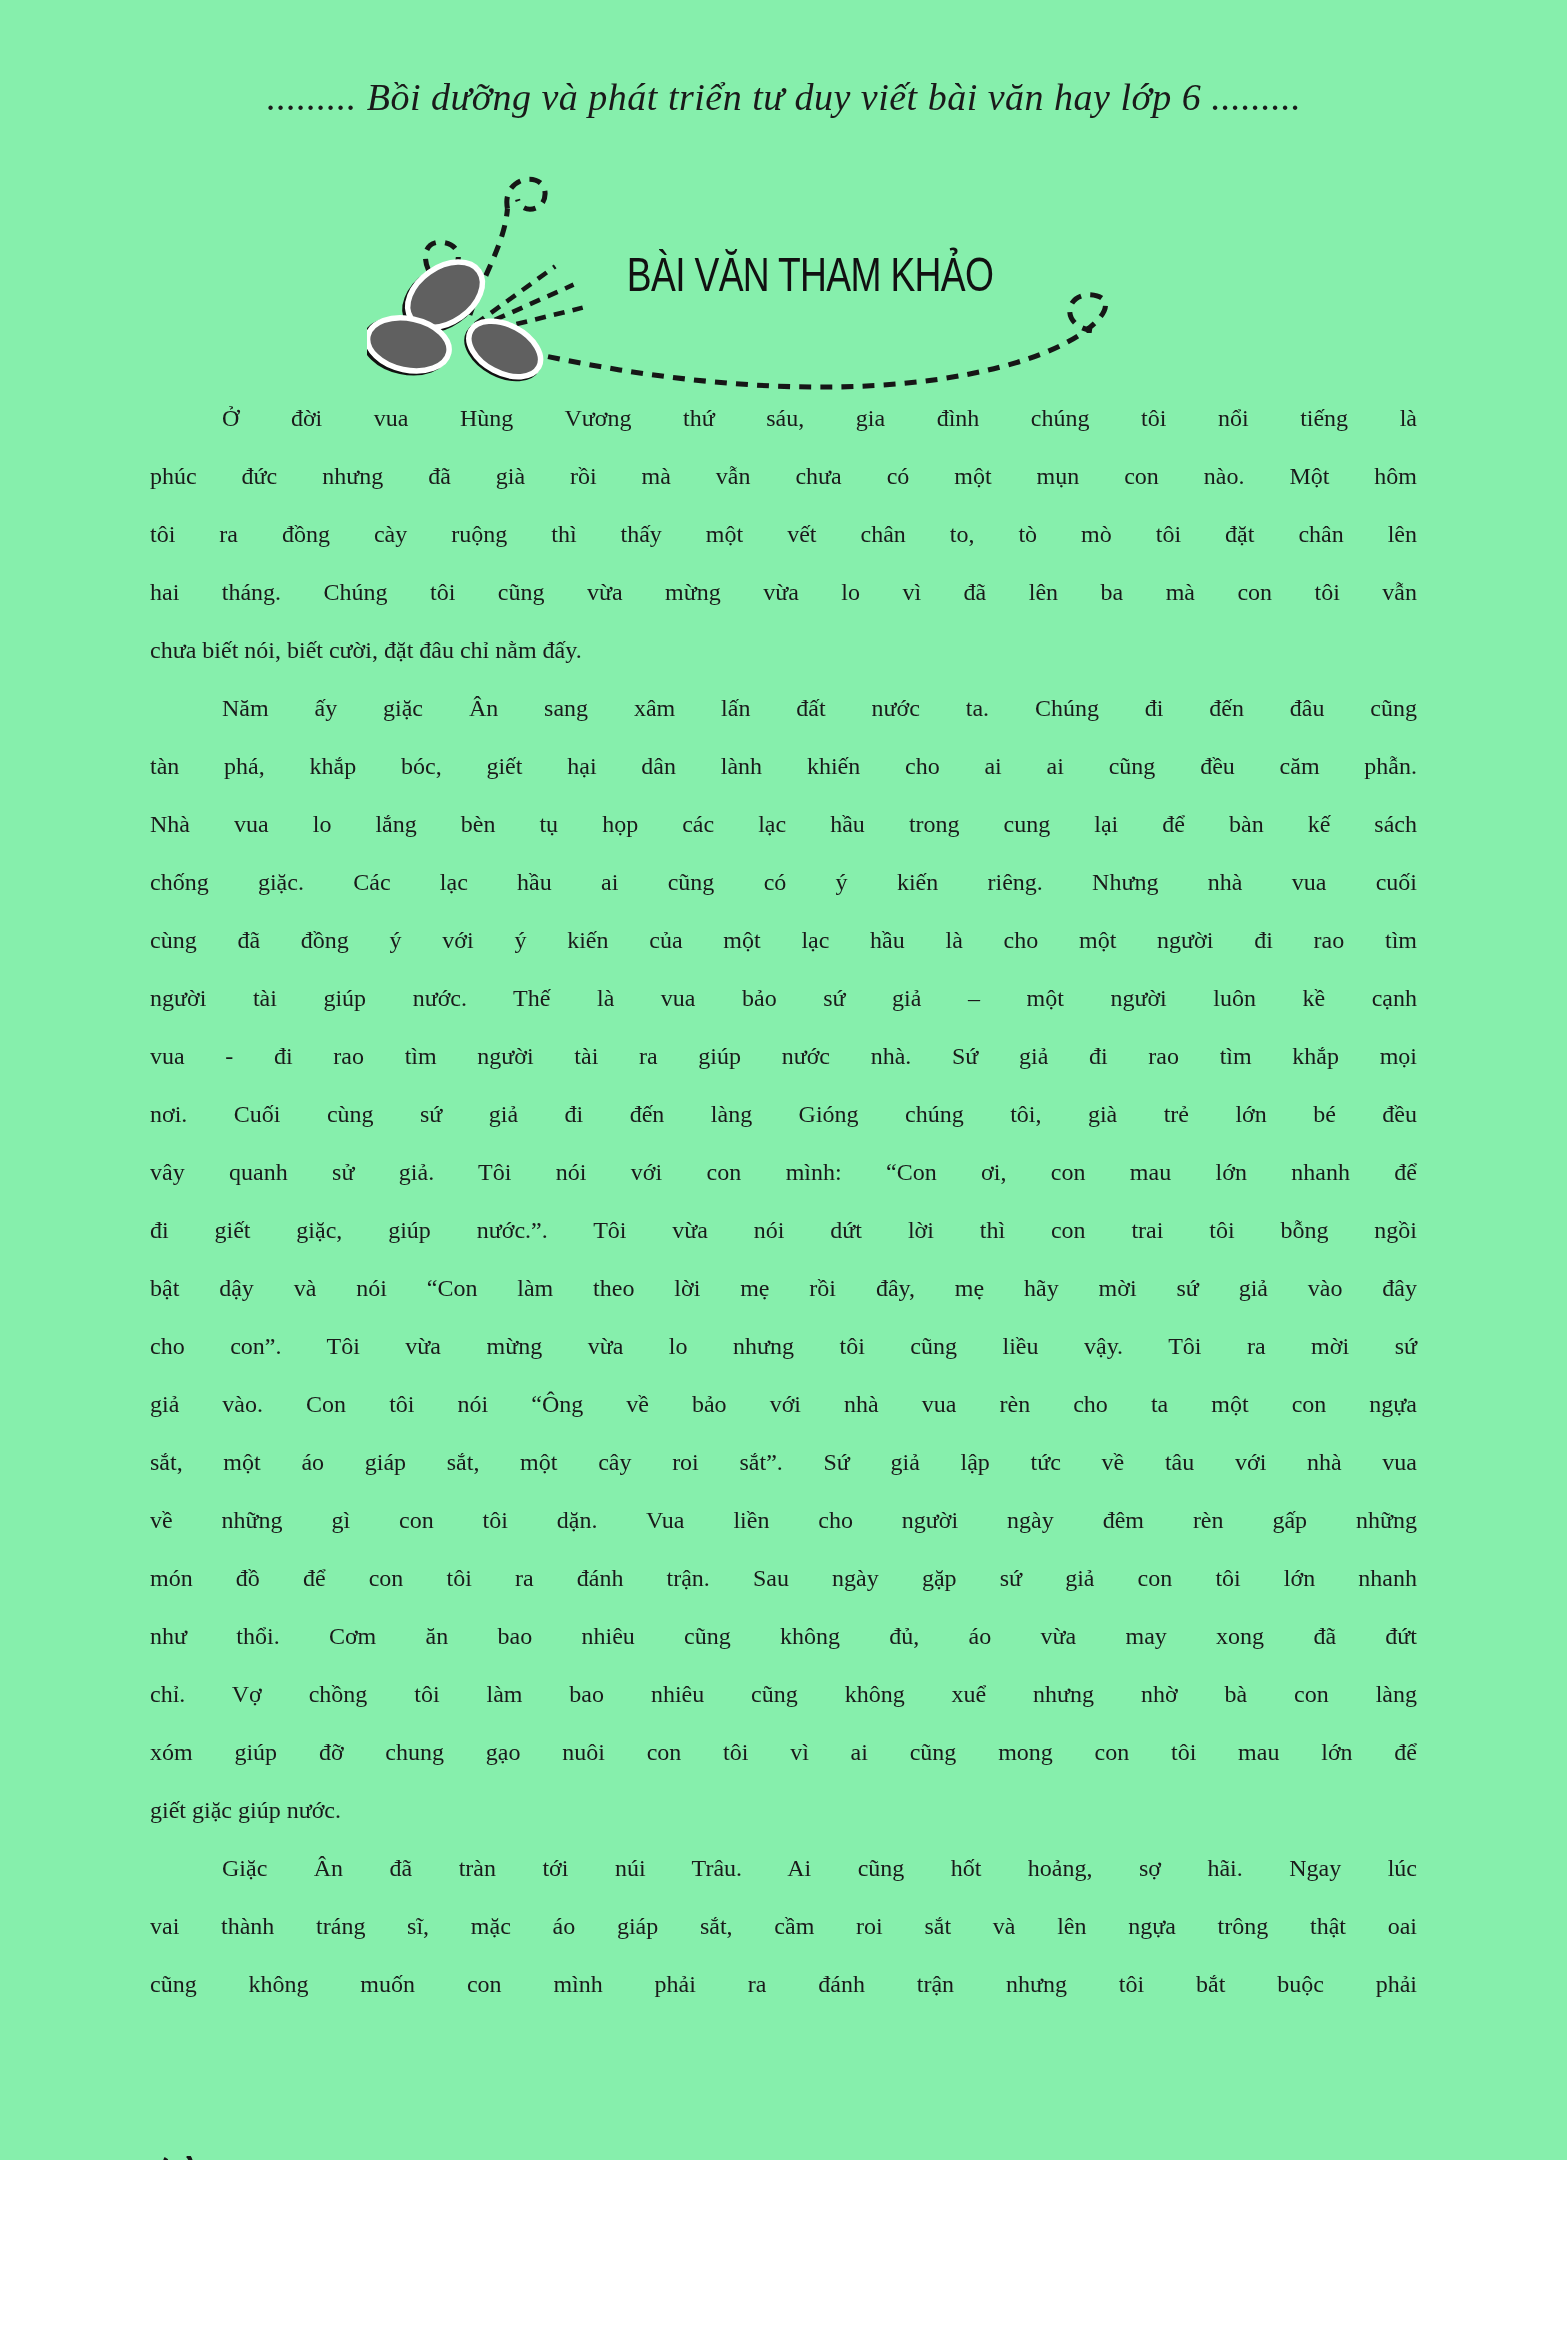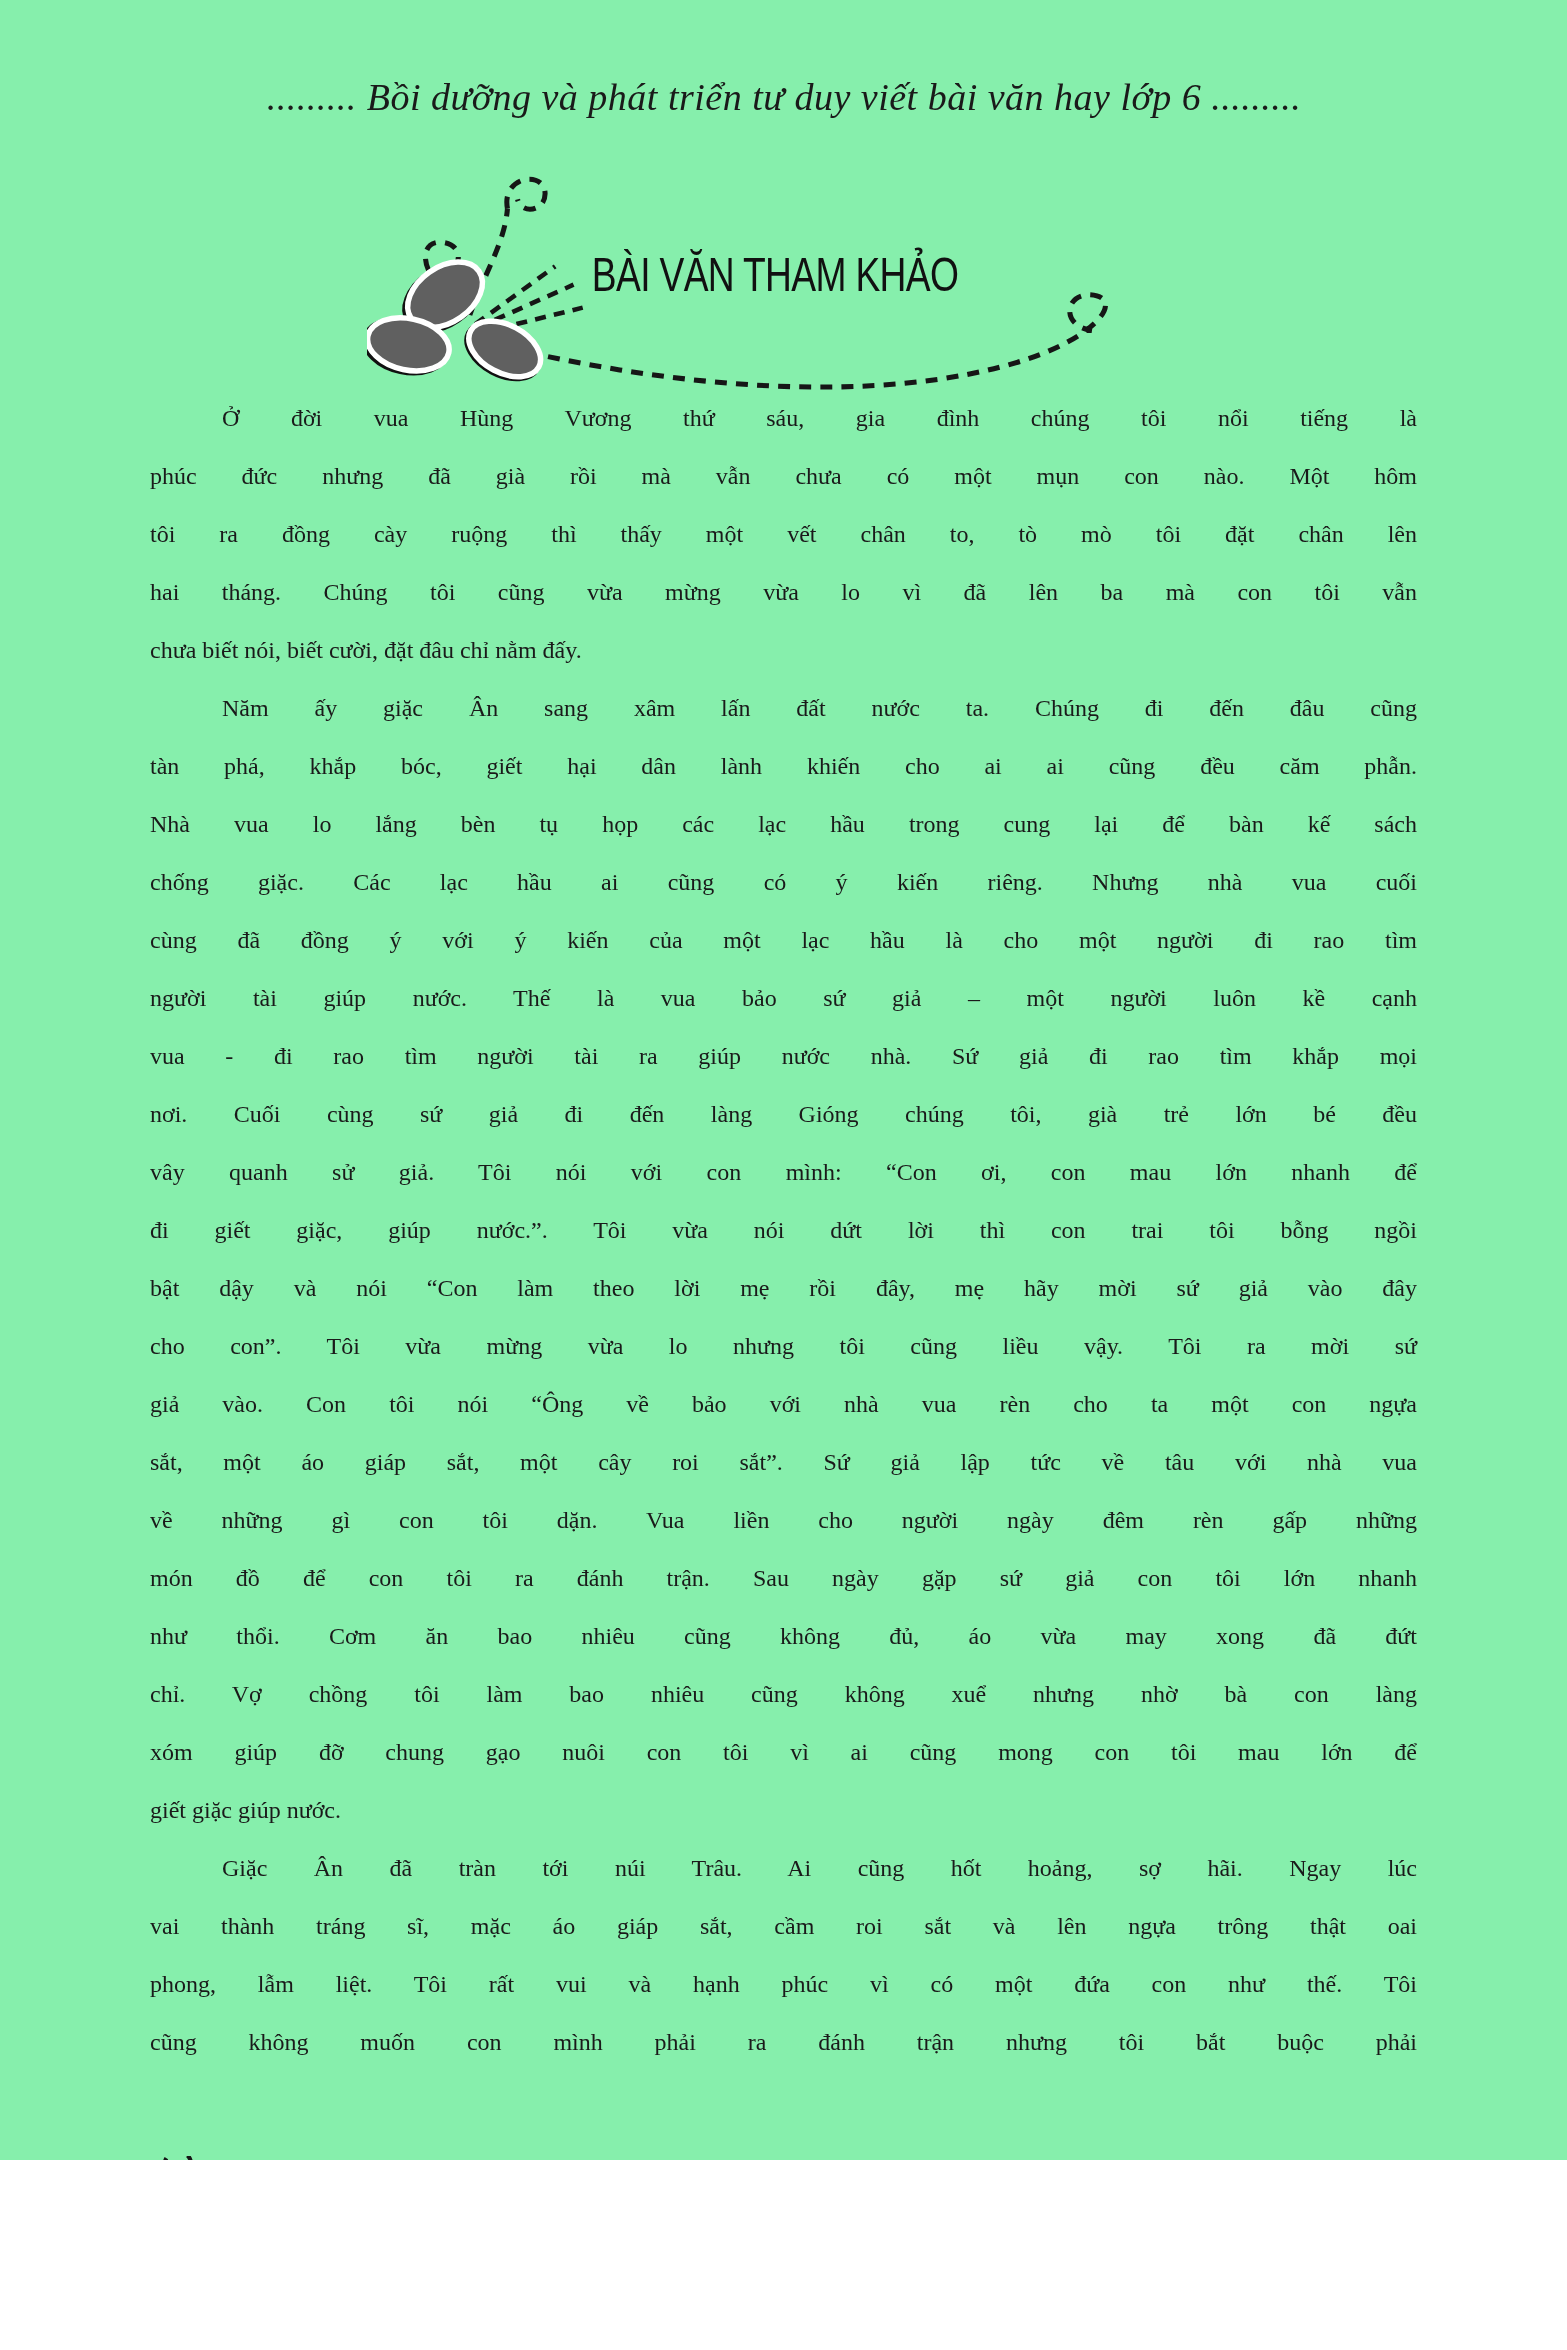--- a/index.html
+++ b/index.html
@@ -26,24 +26,23 @@
   .ornament-top {
     position: absolute;
     left: 367px;
     top: 170px;
     width: 826px;
     height: 234px;
   }
   .section-title {
     position: absolute;
     top: 246px;
-    left: 546px;
+    left: 569px;
     width: 459px;
     display: flex;
-    justify-content: center;
     font-family: "Liberation Sans", sans-serif;
   }
   .section-title span {
     display: inline-block;
     transform: scaleX(0.76);
     transform-origin: center;
     white-space: nowrap;
     font-size: 49px;
     font-weight: 500;
     letter-spacing: -0.9px;
@@ -143,21 +142,20 @@
     <div class="line">sắt, một áo giáp sắt, một cây roi sắt”. Sứ giả lập tức về tâu với nhà vua</div>
     <div class="line">về những gì con tôi dặn. Vua liền cho người ngày đêm rèn gấp những</div>
     <div class="line">món đồ để con tôi ra đánh trận. Sau ngày gặp sứ giả con tôi lớn nhanh</div>
     <div class="line">như thổi. Cơm ăn bao nhiêu cũng không đủ, áo vừa may xong đã đứt</div>
     <div class="line">chỉ. Vợ chồng tôi làm bao nhiêu cũng không xuể nhưng nhờ bà con làng</div>
     <div class="line">xóm giúp đỡ chung gạo nuôi con tôi vì ai cũng mong con tôi mau lớn để</div>
     <div class="line last">giết giặc giúp nước.</div>
 
     <div class="line first">Giặc Ân đã tràn tới núi Trâu. Ai cũng hốt hoảng, sợ hãi. Ngay lúc</div>
     <div class="line">vai thành tráng sĩ, mặc áo giáp sắt, cầm roi sắt và lên ngựa trông thật oai</div>
-    <div class="line">phong, lẫm liệt. Tôi rất vui và hạnh phúc vì có một đứa con như thế. Tôi</div>
     <div class="line">cũng không muốn con mình phải ra đánh trận nhưng tôi bắt buộc phải</div>
   </div>
 
   <svg class="ornament-bottom" viewBox="0 0 210 200" xmlns="http://www.w3.org/2000/svg">
     <g stroke="#161616" stroke-width="4.5" fill="none" stroke-dasharray="10 8">
       <path d="M 98 62 C 106 40, 118 28, 122 12"></path>
       <path d="M 122 12 C 118 -8, 150 -10, 150 8 C 150 22, 130 24, 128 12"></path>
       <path d="M 82 52 C 58 36, 40 18, 56 13 C 70 9, 72 30, 58 31"></path>
       <path d="M 108 75 C 122 88, 138 92, 134 104 C 130 114, 112 110, 114 96"></path>
     </g>

